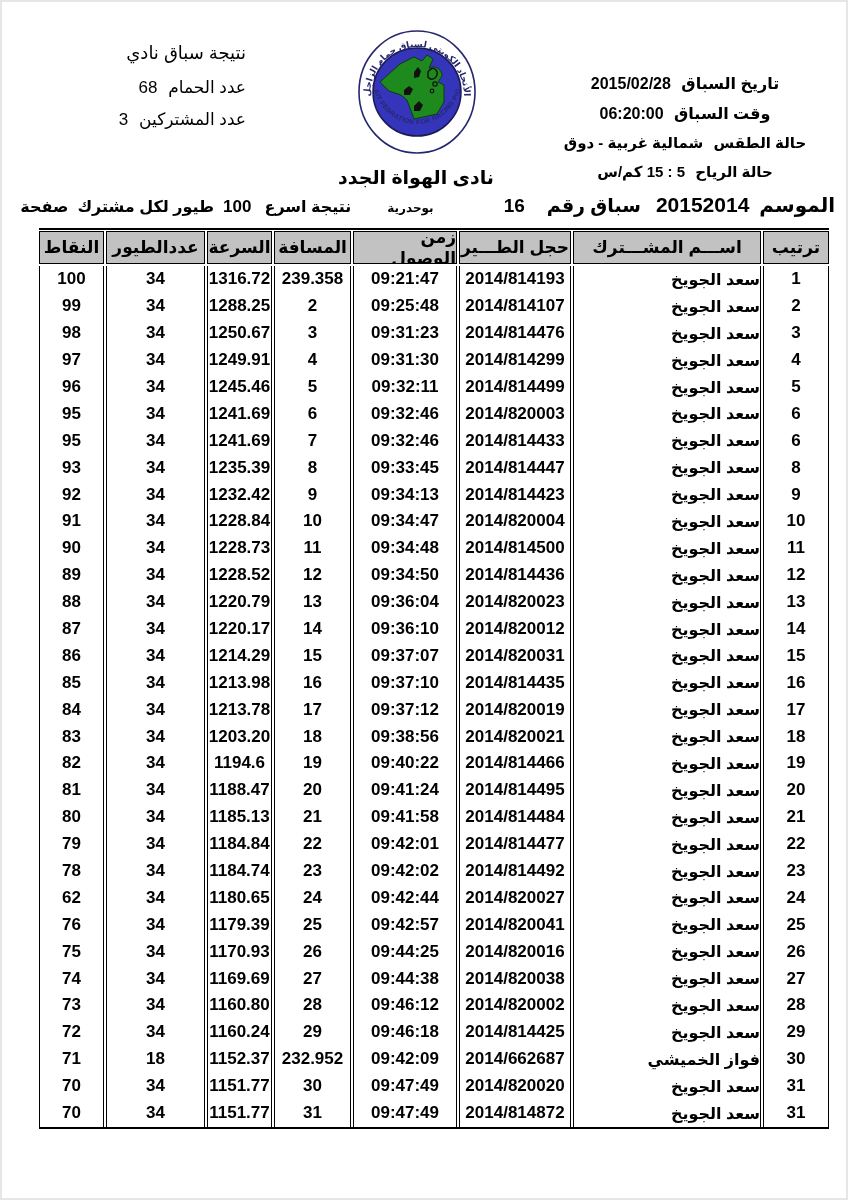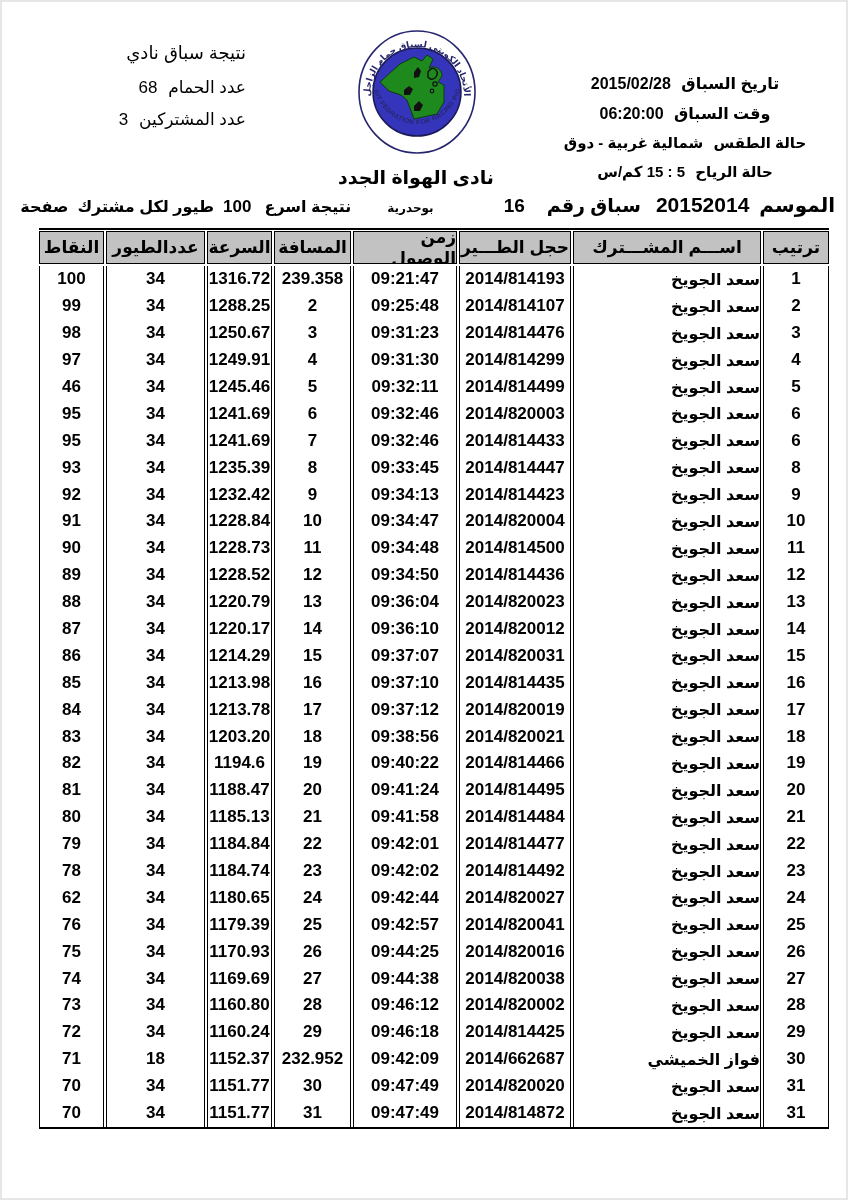--- a/index.html
+++ b/index.html
@@ -182,21 +182,21 @@
         <div class="tcell c-points num">97</div>
       </div>
       <div class="trow">
         <div class="tcell c-rank num">5</div>
         <div class="tcell c-name">سعد الجويخ</div>
         <div class="tcell c-ring num">2014/814499</div>
         <div class="tcell c-arrival num">09:32:11</div>
         <div class="tcell c-distance num">5</div>
         <div class="tcell c-speed num">1245.46</div>
         <div class="tcell c-birds num">34</div>
-        <div class="tcell c-points num">46</div>
+        <div class="tcell c-points num">96</div>
       </div>
       <div class="trow">
         <div class="tcell c-rank num">6</div>
         <div class="tcell c-name">سعد الجويخ</div>
         <div class="tcell c-ring num">2014/820003</div>
         <div class="tcell c-arrival num">09:32:46</div>
         <div class="tcell c-distance num">6</div>
         <div class="tcell c-speed num">1241.69</div>
         <div class="tcell c-birds num">34</div>
         <div class="tcell c-points num">95</div>

